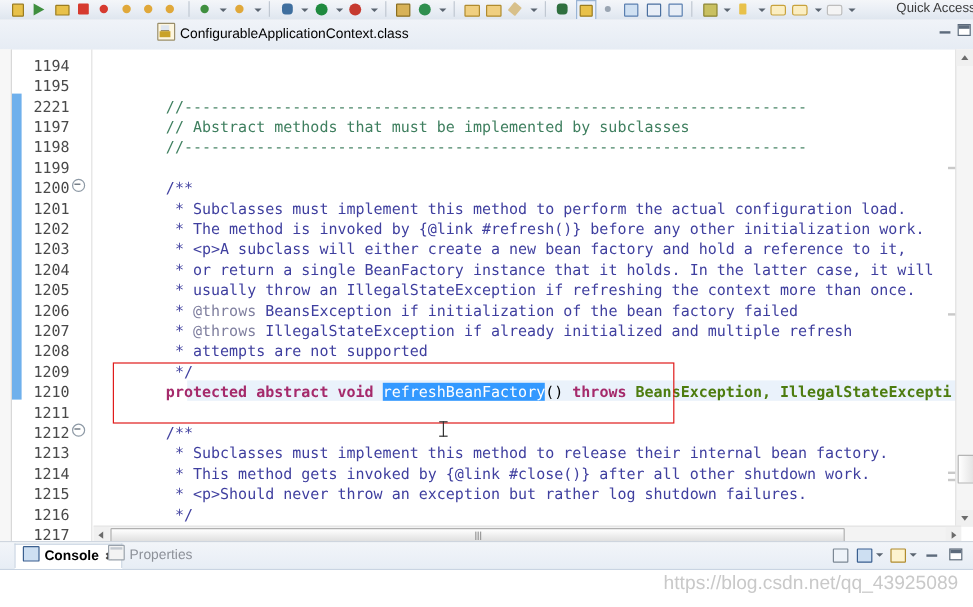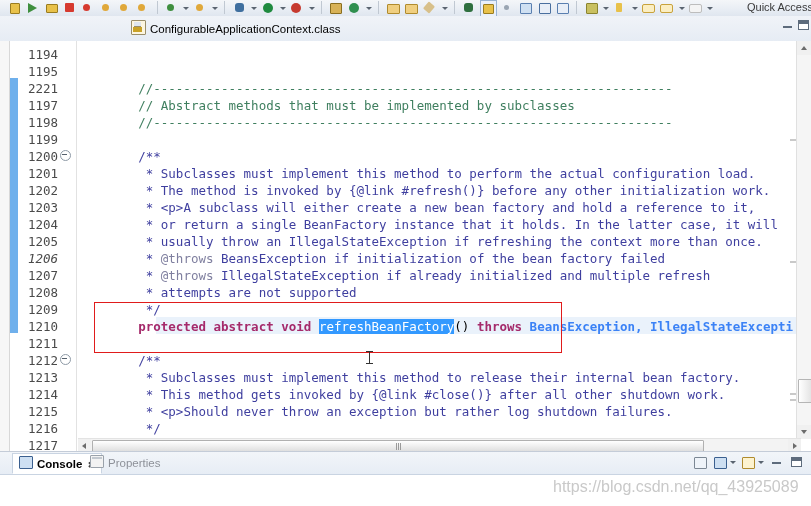--- a/index.html
+++ b/index.html
@@ -268,21 +268,21 @@
     position: absolute;
     left: 0;
     height: 17px;
     line-height: 17px;
     white-space: pre;
   }
   .c-comment { color: #3f3f9f; }
   .c-slashcomment { color: #3f7f5f; }
   .c-tag { color: #7f7f9f; }
   .c-kw { color: #a52a6b; font-weight: bold; }
-  .c-type { color: #3b82f6; font-weight: bold; }
+  .c-type { color: #4d7c0f; font-weight: bold; }
   .c-plain { color: #000000; }
   .sel {
     background: #3399ff;
     color: #ffffff;
   }
   .hl-line {
     position: absolute;
     left: 78px;
     width: 685px;
     height: 17px;
@@ -593,21 +593,21 @@
       <div class="lnum" style="top: 56px;">1197</div>
       <div class="lnum" style="top: 73px;">1198</div>
       <div class="lnum" style="top: 90px;">1199</div>
       <div class="lnum" style="top: 107px;">1200</div>
       <div class="fold" style="top: 107px;"><span class="circle"></span></div>
       <div class="lnum" style="top: 124px;">1201</div>
       <div class="lnum" style="top: 141px;">1202</div>
       <div class="lnum" style="top: 158px;">1203</div>
       <div class="lnum" style="top: 175px;">1204</div>
       <div class="lnum" style="top: 192px;">1205</div>
-      <div class="lnum" style="top: 209px; font-style: italic;">1206</div>
+      <div class="lnum" style="top: 209px;">1206</div>
       <div class="lnum" style="top: 226px;">1207</div>
       <div class="lnum" style="top: 243px;">1208</div>
       <div class="lnum" style="top: 260px;">1209</div>
       <div class="lnum" style="top: 277px;">1210</div>
       <div class="lnum" style="top: 294px;">1211</div>
       <div class="lnum" style="top: 311px;">1212</div>
       <div class="fold" style="top: 311px;"><span class="circle"></span></div>
       <div class="lnum" style="top: 328px;">1213</div>
       <div class="lnum" style="top: 345px;">1214</div>
       <div class="lnum" style="top: 362px;">1215</div>

